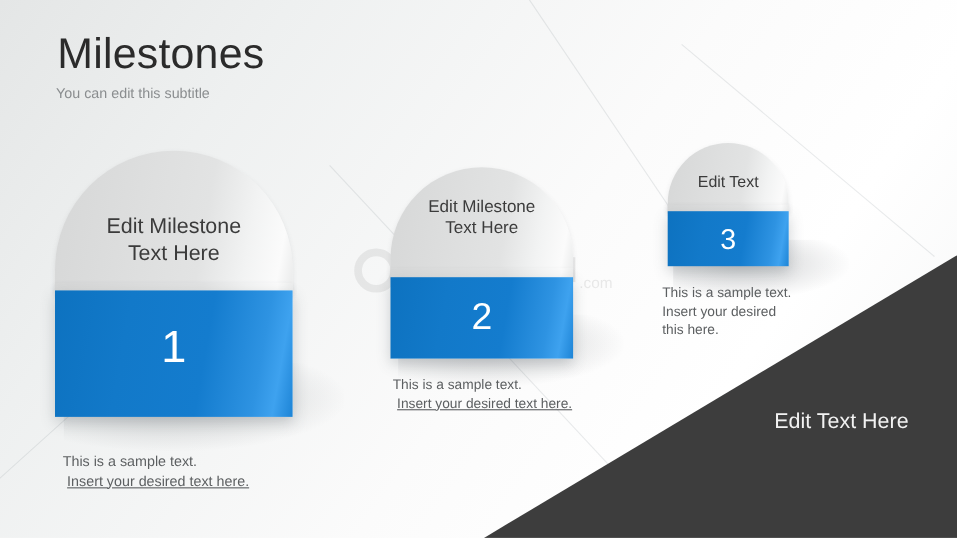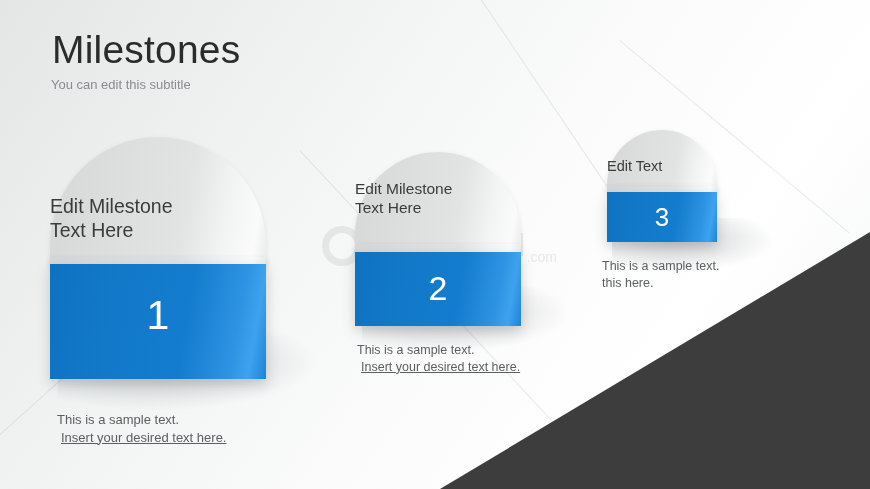--- a/index.html
+++ b/index.html
@@ -111,20 +111,21 @@
     left: 0;
     width: 100%;
     text-align: center;
     color: #ffffff;
     font-weight: normal;
   }
   .headline {
     position: absolute;
     left: 0;
     width: 100%;
+    text-align: center;
     color: #3b3b3b;
     line-height: 1.22;
   }
   .caption {
     position: absolute;
     color: #5c5f61;
     line-height: 1.35;
   }
   .caption .l2 { padding-left: 4px; text-decoration: underline; }
   .ground-shadow {
@@ -197,20 +198,22 @@
       <div class="arch" style="top:56px; width:110px; height:8px; border-radius:0;"></div>
       <div class="blue" style="top:62px; width:110px; height:50px;"></div>
       <div class="headline" style="top:28px; font-size:14.5px;">
         <div>Edit Text</div>
       </div>
       <div class="num" style="top:72px; font-size:26px;">3</div>
     </div>
   </div>
   <div class="caption" style="left:602px; top:258px; font-size:12.5px;">
     <div>This is a sample text.</div>
+    <div>Insert your desired</div>
     <div>this here.</div>
   </div>
 
   <div class="dark-panel"></div>
   <div class="dark-text">
+    <div>Edit Text Here</div>
   </div>
 
 </div>
 
 </body></html>

